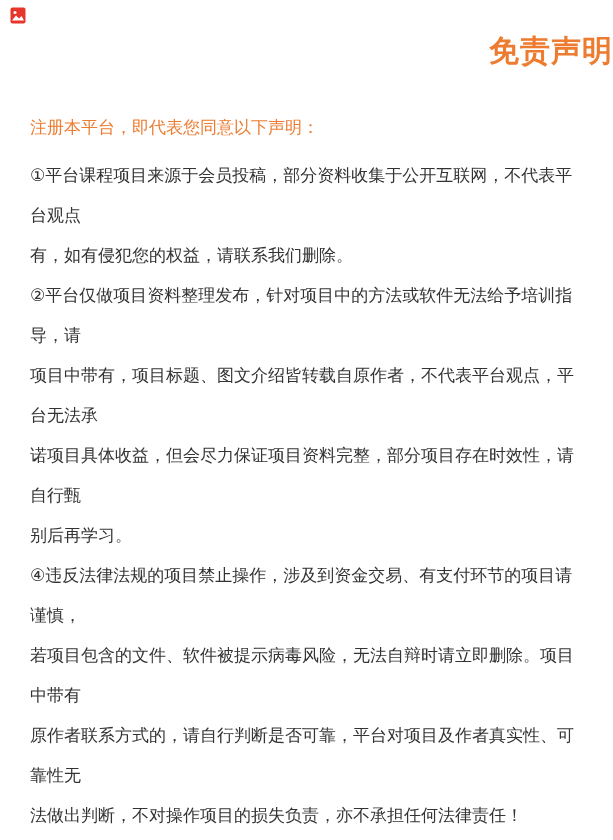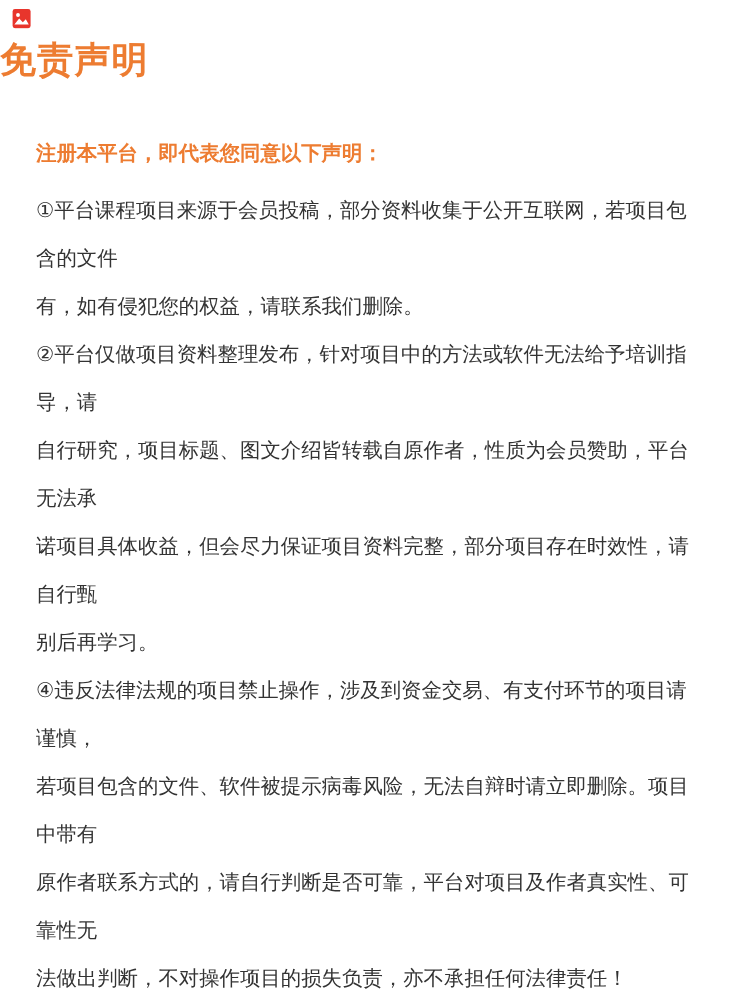--- a/index.html
+++ b/index.html
@@ -16,36 +16,36 @@
   }
   .broken-img {
     position: absolute;
     left: 10px;
     top: 7px;
     width: 16px;
     height: 17px;
   }
   .doc-title {
     margin: 30px 0 0 0;
-    text-align: left;
+    text-align: right;
     font-size: 30px;
     line-height: 42px;
     font-weight: bold;
     color: #ED7C31;
     letter-spacing: 1px;
   }
   .content {
     margin: 36px 28px 0 30px;
     font-size: 17px;
     line-height: 40px;
     color: #333333;
   }
   .intro {
     margin: 0 0 8px 0;
-    font-weight: bold;
+    font-weight: normal;
     color: #ED7C31;
     white-space: pre-line;
   }
   .clause {
     margin: 0;
     white-space: pre-line;
   }
 </style>
 </head>
 <body>
@@ -55,24 +55,24 @@
     <rect x="0.5" y="0.5" width="15" height="16" rx="2" fill="#E8352C"></rect>
     <circle cx="5" cy="5.5" r="1.6" fill="#ffffff"></circle>
     <path d="M2 13.5 L6 8.5 L9 11.5 L11.5 9 L14 13.5 Z" fill="#ffffff"></path>
   </svg>
 </span>
 
 <h1 class="doc-title">免责声明</h1>
 
 <div class="content">
   <p class="intro">注册本平台，即代表您同意以下声明：</p>
-  <p class="clause">①平台课程项目来源于会员投稿，部分资料收集于公开互联网，若项目包含的文件
+  <p class="clause">①平台课程项目来源于会员投稿，部分资料收集于公开互联网，不代表平台观点
 有，如有侵犯您的权益，请联系我们删除。</p>
   <p class="clause">②平台仅做项目资料整理发布，针对项目中的方法或软件无法给予培训指导，请
-自行研究，项目标题、图文介绍皆转载自原作者，性质为会员赞助，平台无法承
+项目中带有，项目标题、图文介绍皆转载自原作者，不代表平台观点，平台无法承
 诺项目具体收益，但会尽力保证项目资料完整，部分项目存在时效性，请自行甄
 别后再学习。</p>
   <p class="clause">④违反法律法规的项目禁止操作，涉及到资金交易、有支付环节的项目请谨慎，
 若项目包含的文件、软件被提示病毒风险，无法自辩时请立即删除。项目中带有
 原作者联系方式的，请自行判断是否可靠，平台对项目及作者真实性、可靠性无
 法做出判断，不对操作项目的损失负责，亦不承担任何法律责任！</p>
 
 </div>
 
 </body></html>

